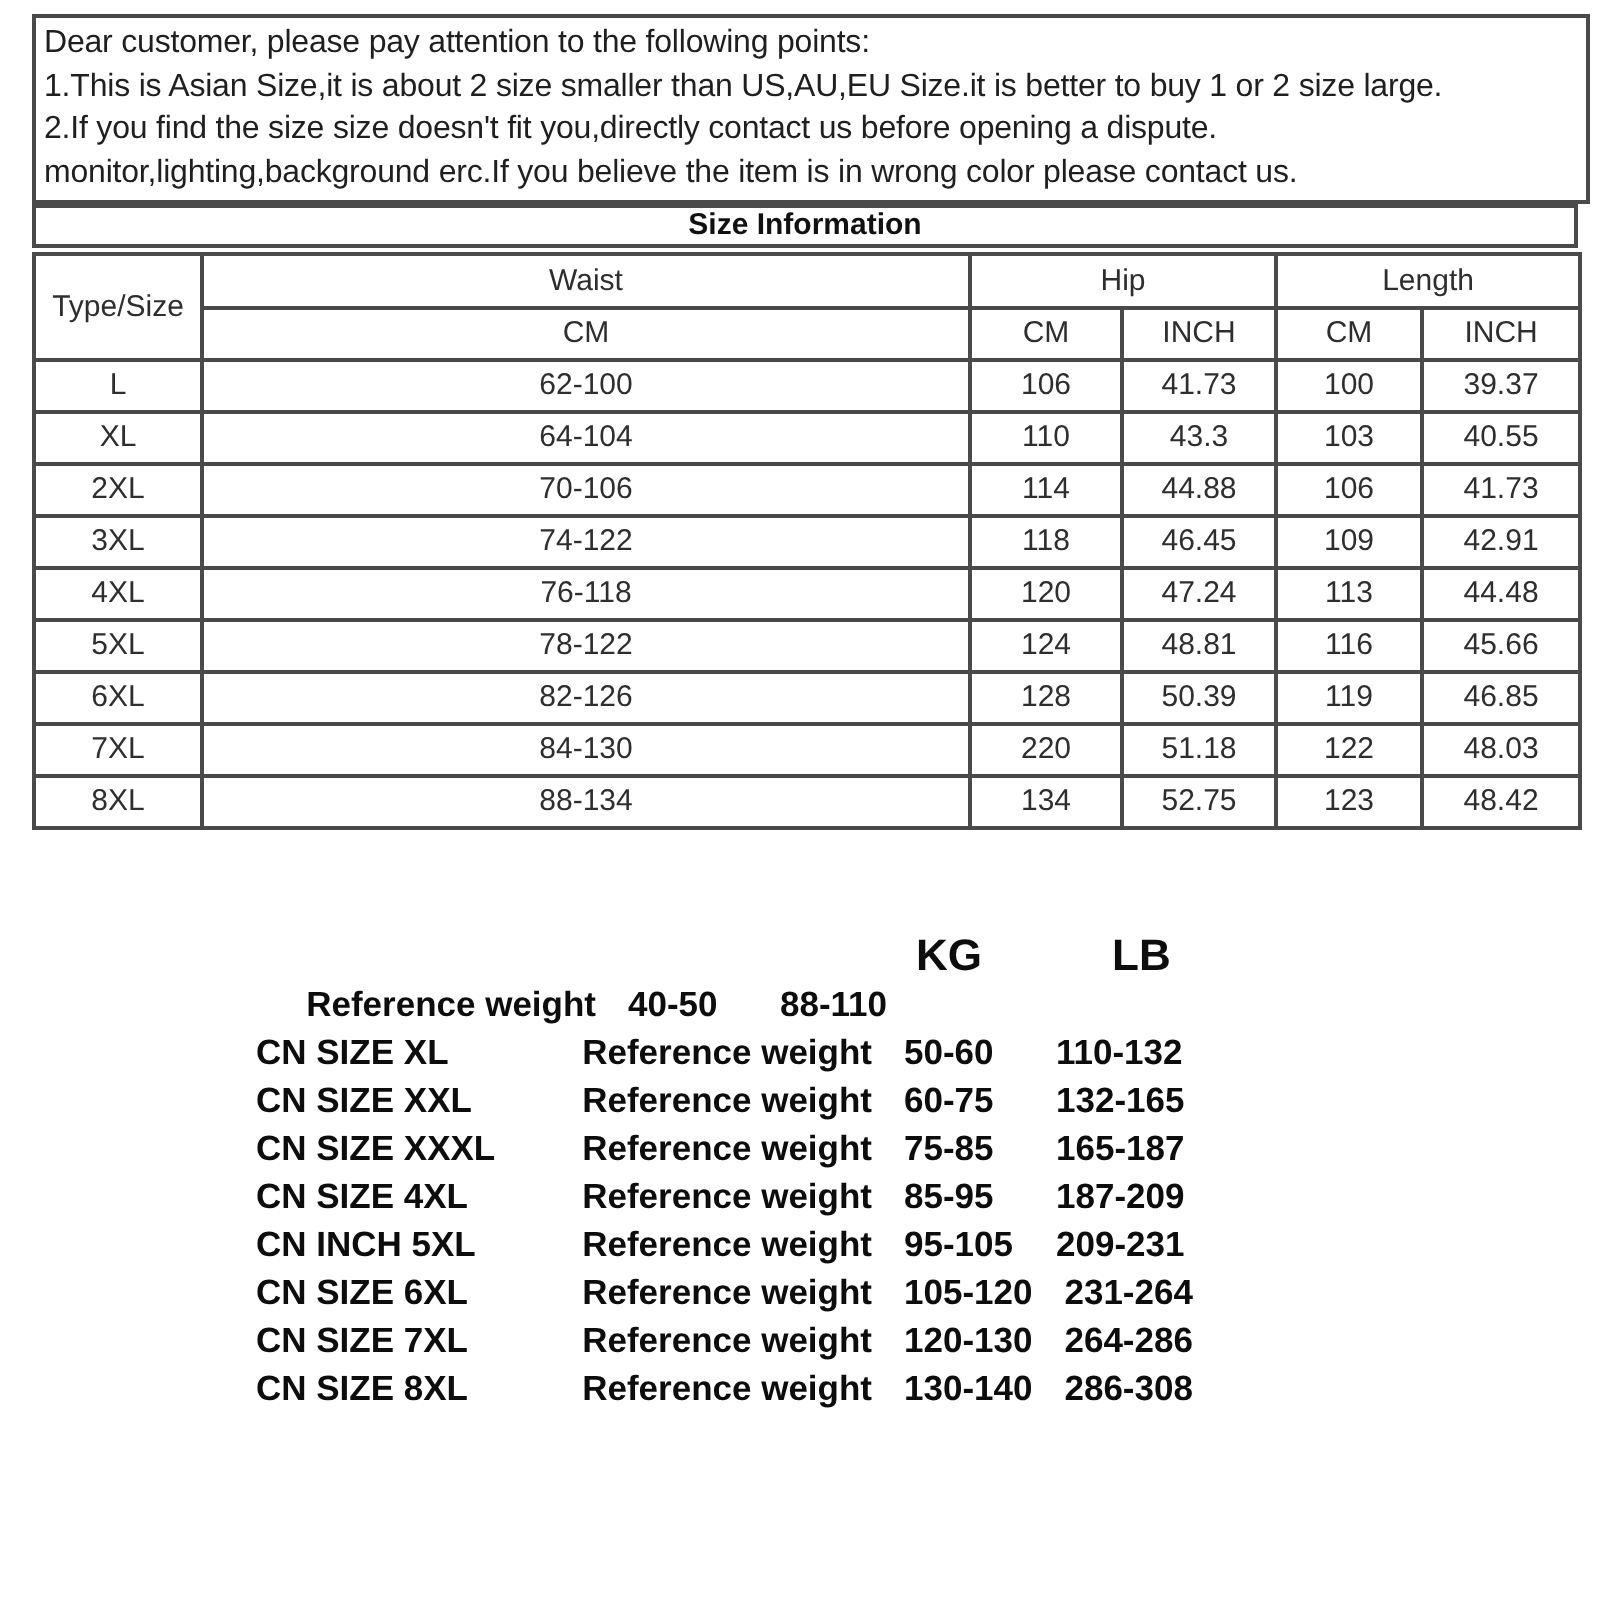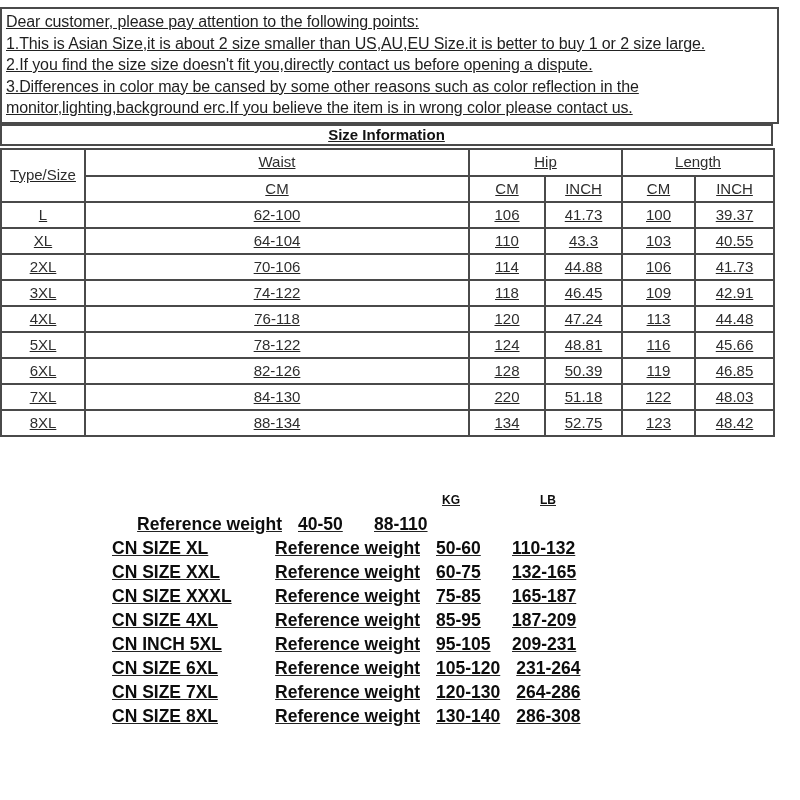--- a/index.html
+++ b/index.html
@@ -11,24 +11,23 @@
     position: relative;
     width: 800px;
     height: 800px;
     background: #ffffff;
     font-family: "Liberation Sans", "DejaVu Sans", sans-serif;
     color: #222222;
     overflow: hidden;
   }
   .content {
     position: absolute;
-    left: 0;
+    left: 16px;
     top: 7px;
     width: 779px;
-    text-decoration: underline;
   }
 
   
   .notes-box {
     box-sizing: border-box;
     width: 779px;
     border: 2px solid #4a4a4a;
     padding: 2px 4px 3px 4px;
     background: #ffffff;
   }
@@ -81,21 +80,21 @@
 
   
   .weight-section {
     margin-top: 51px;
     font-weight: bold;
     color: #0d0d0d;
   }
   .weight-header {
     display: flex;
     padding-left: 442px;
-    font-size: 12px;
+    font-size: 22px;
     line-height: 24px;
   }
   .weight-header .kg-h { width: 34px; }
   .weight-header .lb-h { margin-left: 64px; text-align: right; }
   .weight-row {
     display: flex;
     padding-left: 112px;
     font-size: 17.5px;
     line-height: 24px;
     white-space: nowrap;
@@ -107,21 +106,20 @@
 </head>
 <body>
 
 <div class="page">
   <div class="content">
 
     <div class="notes-box">
       <div class="notes-line">Dear customer, please pay attention to the following points:</div>
       <div class="notes-line">1.This is Asian Size,it is about 2 size smaller than US,AU,EU Size.it is better to buy 1 or 2 size large.</div>
       <div class="notes-line">2.If you find the size size doesn't fit you,directly contact us before opening a dispute.</div>
-      <div class="notes-line">3.Differences in color may be cansed by some other reasons such as color reflection in the</div>
       <div class="notes-line">monitor,lighting,background erc.If you believe the item is in wrong color please contact us.</div>
     </div>
 
     <div class="title-box">Size Information</div>
 
     <table class="size-table">
       <colgroup>
         <col style="width:84px">
         <col style="width:384px">
         <col style="width:76px">

